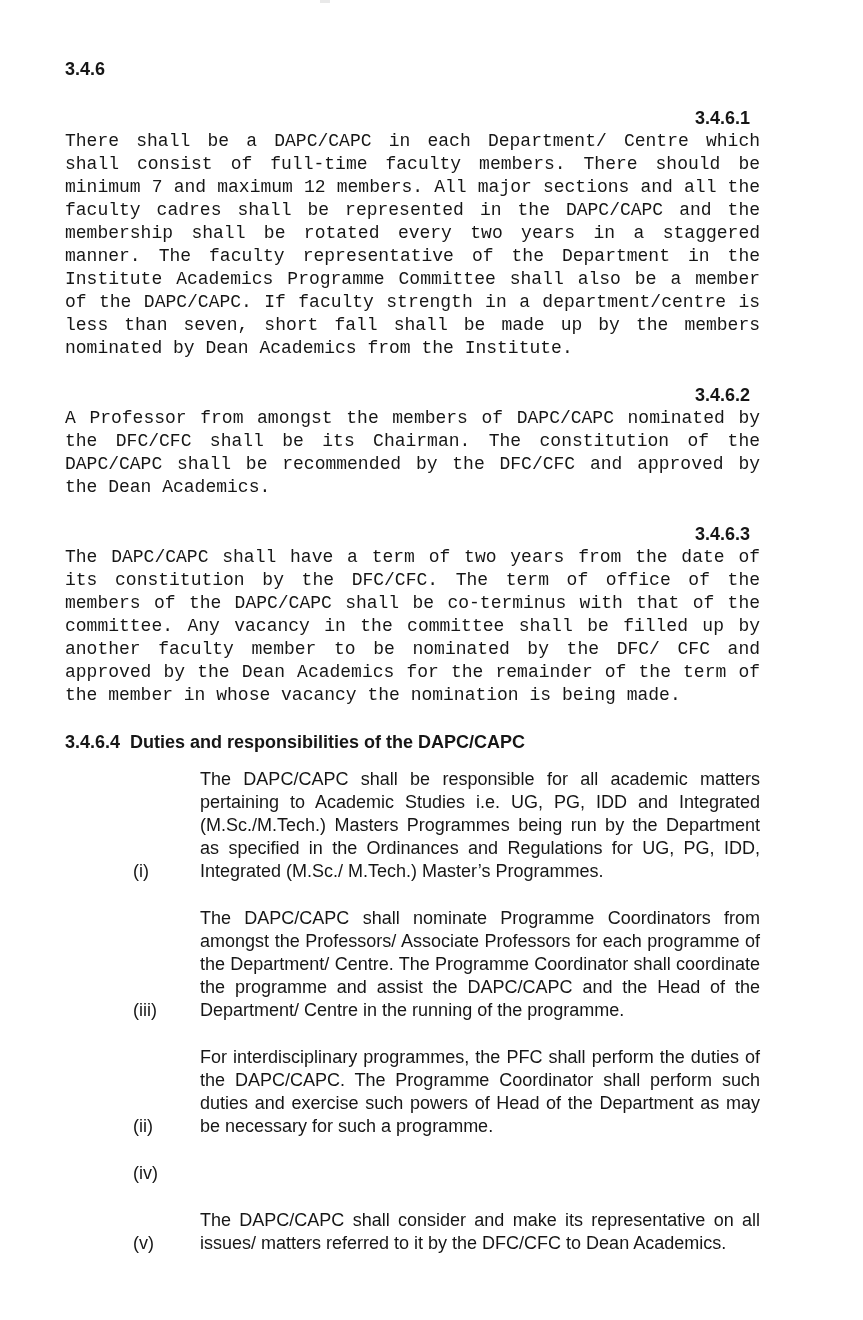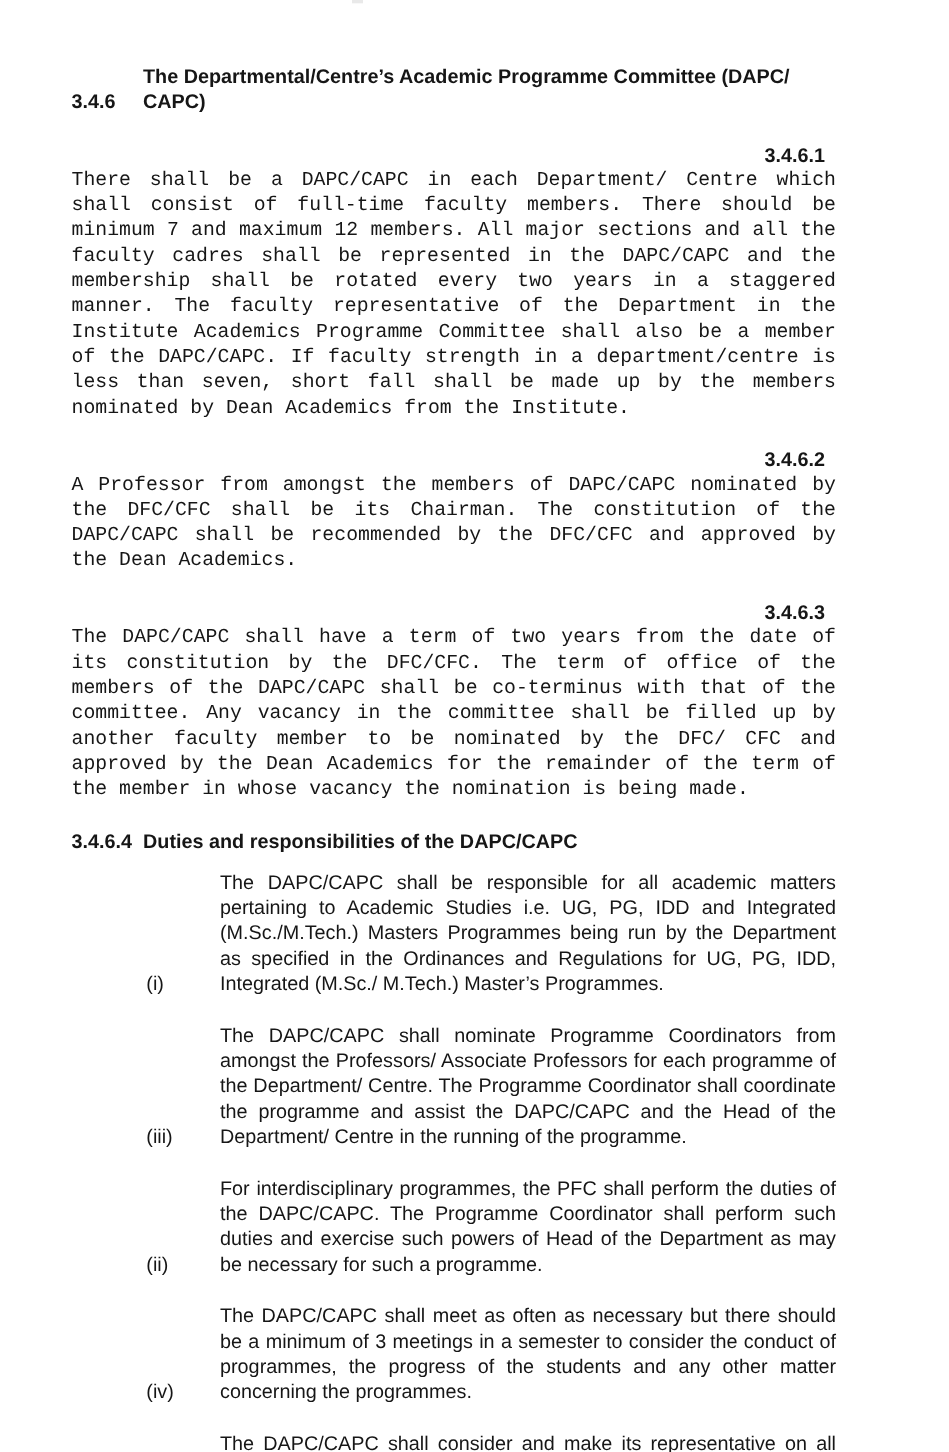--- a/index.html
+++ b/index.html
@@ -89,21 +89,20 @@
   }
 </style>
 </head>
 <body>
 
 <div class="page">
   <div class="scan-artifact"></div>
 
   <div class="row section-heading">
     <span class="num">3.4.6</span>
-    <span class="title">The Departmental/Centre’s Academic Programme Committee (DAPC/ CAPC)</span>
   </div>
 
   <div class="row para">
     <span class="num">3.4.6.1</span>
     <div class="body">There shall be a DAPC/CAPC in each Department/ Centre which shall consist of full-time faculty members. There should be minimum 7 and maximum 12 members. All major sections and all the faculty cadres shall be represented in the DAPC/CAPC and the membership shall be rotated every two years in a staggered manner.  The faculty representative of the Department in the Institute Academics Programme Committee shall also be a member of the DAPC/CAPC. If faculty strength in a department/centre is less than seven, short fall shall be made up by the members nominated by Dean Academics from the Institute.</div>
   </div>
 
   <div class="row para">
     <span class="num">3.4.6.2</span>
     <div class="body">A Professor from amongst the members of DAPC/CAPC nominated by the DFC/CFC shall be its Chairman. The constitution of the DAPC/CAPC shall be recommended by the DFC/CFC and approved by the Dean Academics.</div>
@@ -129,21 +128,20 @@
     <div class="body">The DAPC/CAPC shall nominate Programme Coordinators from amongst the Professors/ Associate Professors for each programme of the Department/ Centre. The Programme Coordinator shall coordinate the programme and assist the DAPC/CAPC and the Head of the Department/ Centre in the running of the programme.</div>
   </div>
 
   <div class="row list-item">
     <span class="label">(ii)</span>
     <div class="body">For interdisciplinary programmes, the PFC shall perform the duties of the DAPC/CAPC. The Programme Coordinator shall perform such duties and exercise such powers of Head of the Department as may be necessary for such a programme.</div>
   </div>
 
   <div class="row list-item">
     <span class="label">(iv)</span>
-    <div class="body">The DAPC/CAPC shall meet as often as necessary but there should be a minimum of 3 meetings in a semester to consider the conduct of programmes, the progress of the students and any other matter concerning the programmes.</div>
   </div>
 
   <div class="row list-item">
     <span class="label">(v)</span>
     <div class="body">The DAPC/CAPC shall consider and make its representative on all issues/ matters referred to it by the DFC/CFC to Dean Academics.</div>
   </div>
 
 </div>
 
 </body></html>

